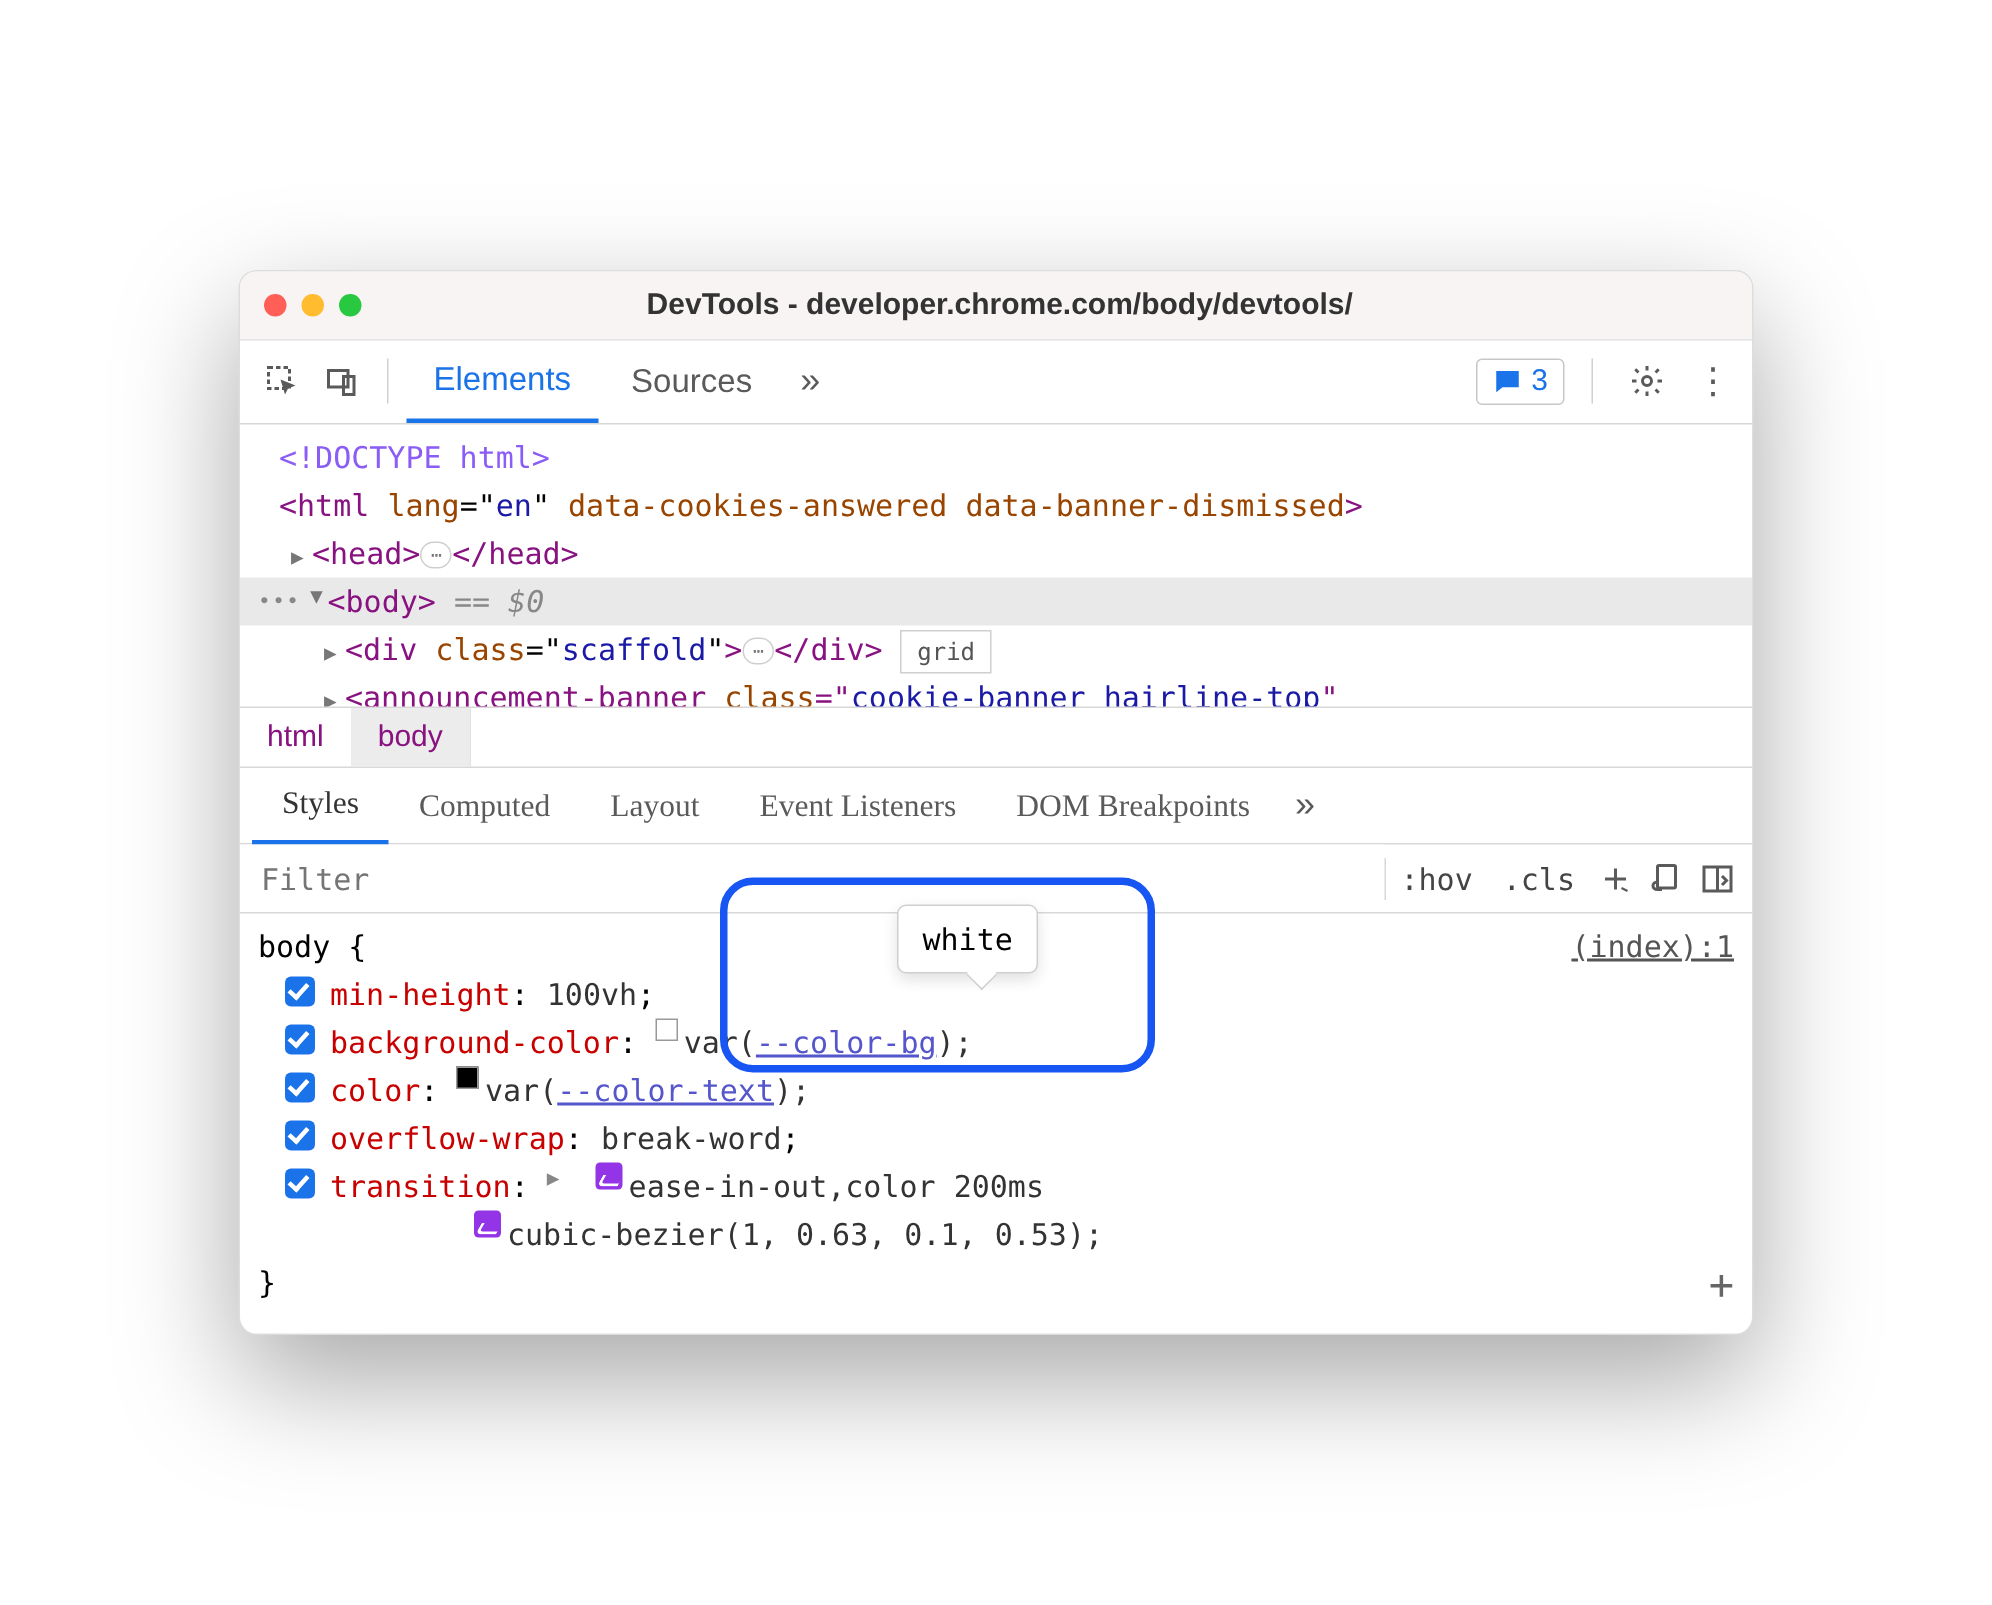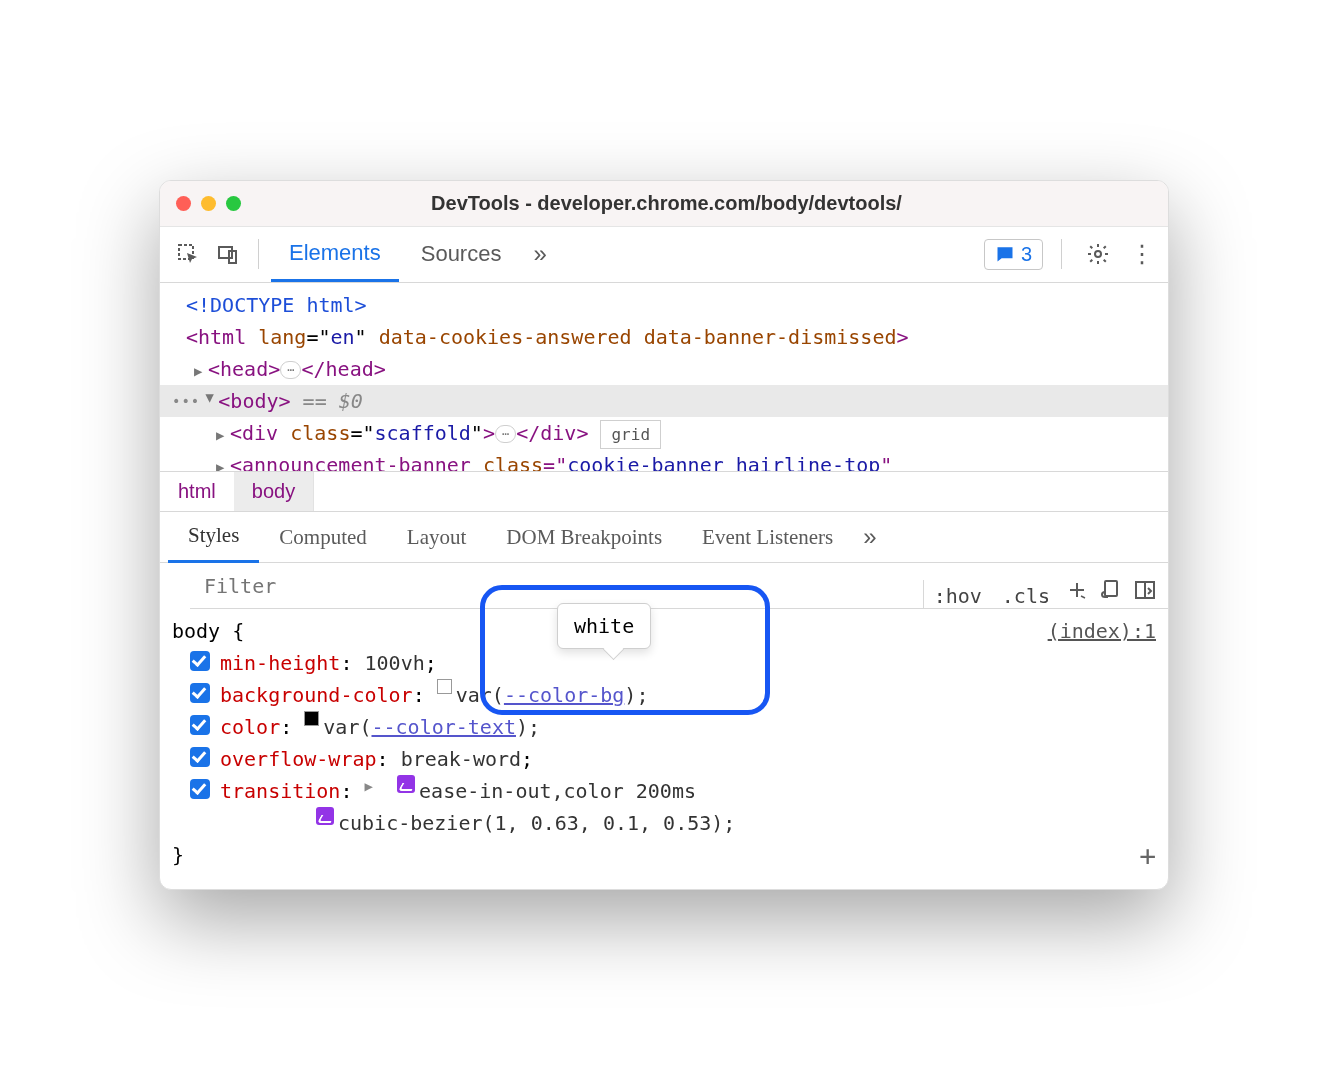--- a/index.html
+++ b/index.html
@@ -61,38 +61,38 @@
     padding: 6px 0 0 0;
     line-height: 1.6;
   }
   .dom-line { padding: 0 12px; white-space: nowrap; }
   .dom-line.sel { background: #e9e9e9; display:flex; align-items:center; }
   .ell-dots { color:#888; font-size:14px; letter-spacing:1px; margin-right:4px; }
   .tri { color:#777; font-size:14px; display:inline-block; width:14px; }
   .c-tag { color:#881280; }
   .c-attr { color:#994500; }
   .c-str { color:#1a1aa6; }
-  .c-doctype { color:#1d4ed8;margin-top:24px; }
+  .c-doctype { color:#8b5cf6;margin-top:24px; }
   .c-eq { color:#888; font-style:italic; }
   .ell-badge { display:inline-block; background:#fff; border:1px solid #cfcfcf; border-radius:10px; padding:0 6px; font-size:12px; color:#777; vertical-align:middle; line-height:16px; }
   .grid-badge { display:inline-block; background:#fff; border:1px solid #cfcfcf; border-radius:0; padding:1px 10px; font-size:16px; color:#555; }
   .truncated { color:#881280; overflow:hidden; }
 
   .crumbs { border-top:1px solid #d8d8d8; display:flex; font-size:20px; }
   .crumb { padding:8px 18px; color:#881280; cursor:pointer; }
   .crumb.active { background:#ececec; }
   .crumbs-fill { flex:1; border-left:1px solid #e2e2e2; }
 
   
   .subtabs { display:flex; align-items:center; border-top:1px solid #d8d8d8; border-bottom:1px solid #d8d8d8; height:52px; padding:0 8px; gap:0; }
   .subtab { padding:0 20px; height:52px; display:flex; align-items:center; font-size:21px; color:#5a5a5a; cursor:pointer;font-family:Liberation Serif, serif; }
   .subtab.active { color:#333; border-bottom:3px solid #1a73e8; font-weight:500; }
 
   
-  .filterrow { display:flex; align-items:flex-end; border-bottom:1px solid #d8d8d8; height:46px;margin-left:30px; }
+  .filterrow { display:flex; align-items:center; border-bottom:1px solid #d8d8d8; height:46px; }
   .filter-input { border:none; padding:0 14px; font-size:20px; color:#888; flex:1; height:100%; outline:none; font-family: Menlo, monospace; }
   .filterbtn { font-family: Menlo, monospace; font-size:20px; color:#444; padding:0 10px; cursor:pointer; }
   .filterrow .tool-icon { width:34px; }
   .filter-divider { width:1px; height:28px; background:#d8d8d8; }
 
   
   .styles { font-family: Menlo, Monaco, monospace; font-size:20px; padding:6px 12px 18px 12px; position:relative; line-height:1.6; }
   .selector-row { display:flex; }
   .index-link { margin-left:auto; color:#555; text-decoration:underline; cursor:pointer; }
   .prop-row { display:flex; align-items:flex-start; padding-left: 18px; flex-wrap:wrap; }
@@ -118,20 +118,21 @@
   }
   .tooltip {
     position:absolute;
     background:#fff;
     border:1px solid #cfcfcf;
     border-radius:6px;
     padding:6px 16px;
     font-family: Menlo, monospace;
     font-size:20px;
     box-shadow: 0 4px 10px rgba(0,0,0,.12);
+    margin-left: 41px;
   }
   .tooltip::after {
     content:"";
     position:absolute;
     bottom:-9px; left:48px;
     width:14px; height:14px;
     background:#fff;
     border-right:1px solid #cfcfcf;
     border-bottom:1px solid #cfcfcf;
     transform:rotate(45deg);
@@ -205,22 +206,22 @@
   <div class="crumbs">
     <div class="crumb">html</div>
     <div class="crumb active">body</div>
     <div class="crumbs-fill"></div>
   </div>
 
   <div class="subtabs">
     <div class="subtab active">Styles</div>
     <div class="subtab">Computed</div>
     <div class="subtab">Layout</div>
+    <div class="subtab">Event Listeners</div>
     <div class="subtab">DOM Breakpoints</div>
-    <div class="subtab">Event Listeners</div>
     <div class="chev">»</div>
   </div>
 
   <div class="filterrow">
     <input class="filter-input" placeholder="Filter" style="">
     <div class="filter-divider"></div>
     <div class="filterbtn">:hov</div>
     <div class="filterbtn">.cls</div>
     <div class="tool-icon">
       <svg viewBox="0 0 24 24" stroke="currentColor" stroke-width="2" fill="none">

